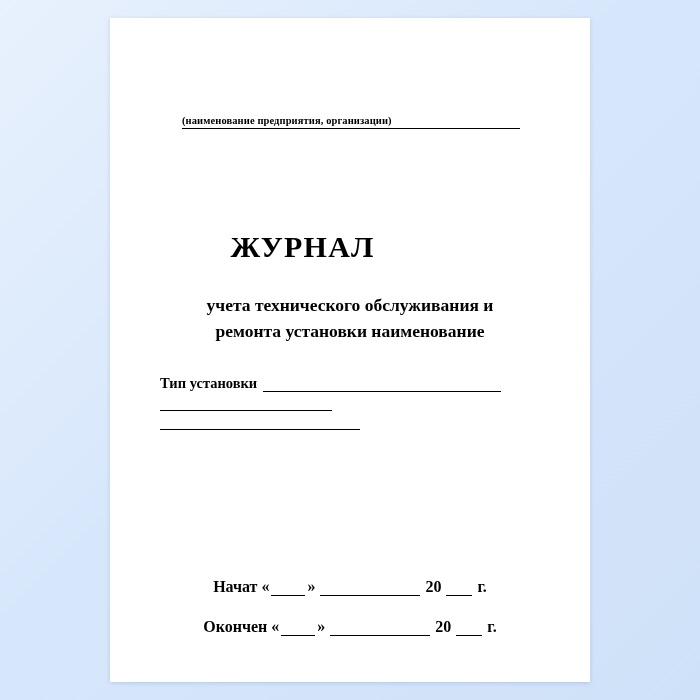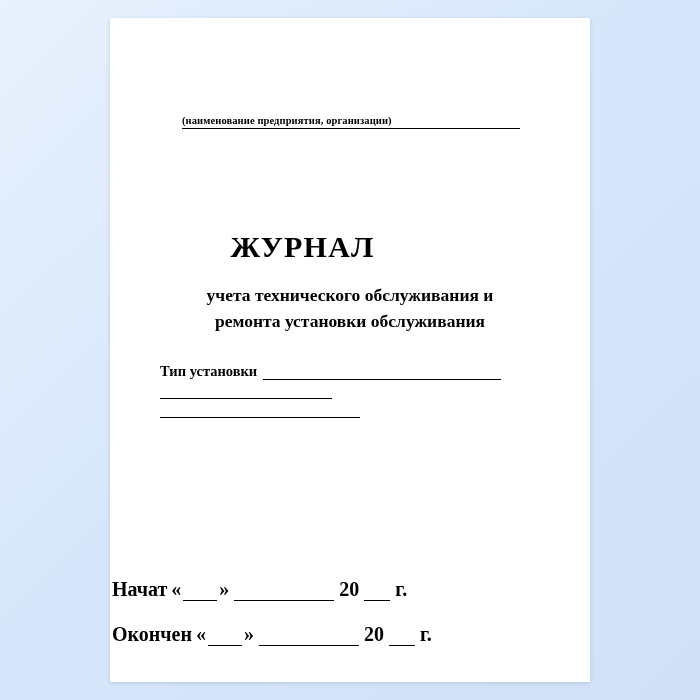--- a/index.html
+++ b/index.html
@@ -53,21 +53,21 @@
     width: 385px;
     text-align: center;
     font-size: 30px;
     font-weight: bold;
     letter-spacing: 1.2px;
     color: #000;
   }
   .title-sub {
     position: absolute;
     left: 40px;
-    top: 264px;
+    top: 274px;
     width: 400px;
     text-align: center;
     font-size: 17.5px;
     font-weight: bold;
     line-height: 26px;
     color: #000;
   }
   .fields {
     position: absolute;
     left: 50px;
@@ -78,39 +78,41 @@
     display: flex;
     align-items: flex-end;
     font-size: 14.5px;
     font-weight: bold;
     color: #000;
     margin-bottom: 4px;
     white-space: nowrap;
   }
   .field-label {
     margin-right: 6px;
+    margin-top: 12px;
   }
   .field-rule {
     border-bottom: 1.6px solid #000;
     height: 14px;
   }
   .rule-a { width: 238px; }
   .rule-b { width: 172px; }
   .rule-c { width: 200px; }
 
   .footer {
     position: absolute;
     left: 0;
     top: 560px;
     width: 480px;
   }
   .footer-row {
     display: flex;
     align-items: flex-end;
-    font-size: 20px;
+    justify-content: center;
+    font-size: 16px;
     font-weight: bold;
     color: #000;
     margin-bottom: 22px;
     white-space: nowrap;
   }
   .fw { margin: 0 2px; }
   .u-short {
     display: inline-block;
     width: 34px;
     border-bottom: 1px solid #000;
@@ -137,21 +139,21 @@
 <div class="stage">
   <div class="page">
 
     <div class="org-line"></div>
     <div class="org-caption">(наименование предприятия, организации)</div>
 
     <div class="title-main">ЖУРНАЛ</div>
 
     <div class="title-sub">
       <div>учета технического обслуживания и</div>
-      <div>ремонта установки обслуживания</div>
+      <div>ремонта установки наименование</div>
     </div>
 
     <div class="fields">
       <div class="field-row">
         <span class="field-label">Тип установки</span>
         <span class="field-rule rule-a"></span>
       </div>
       <div class="field-row">
         <span class="field-rule rule-b"></span>
       </div>

